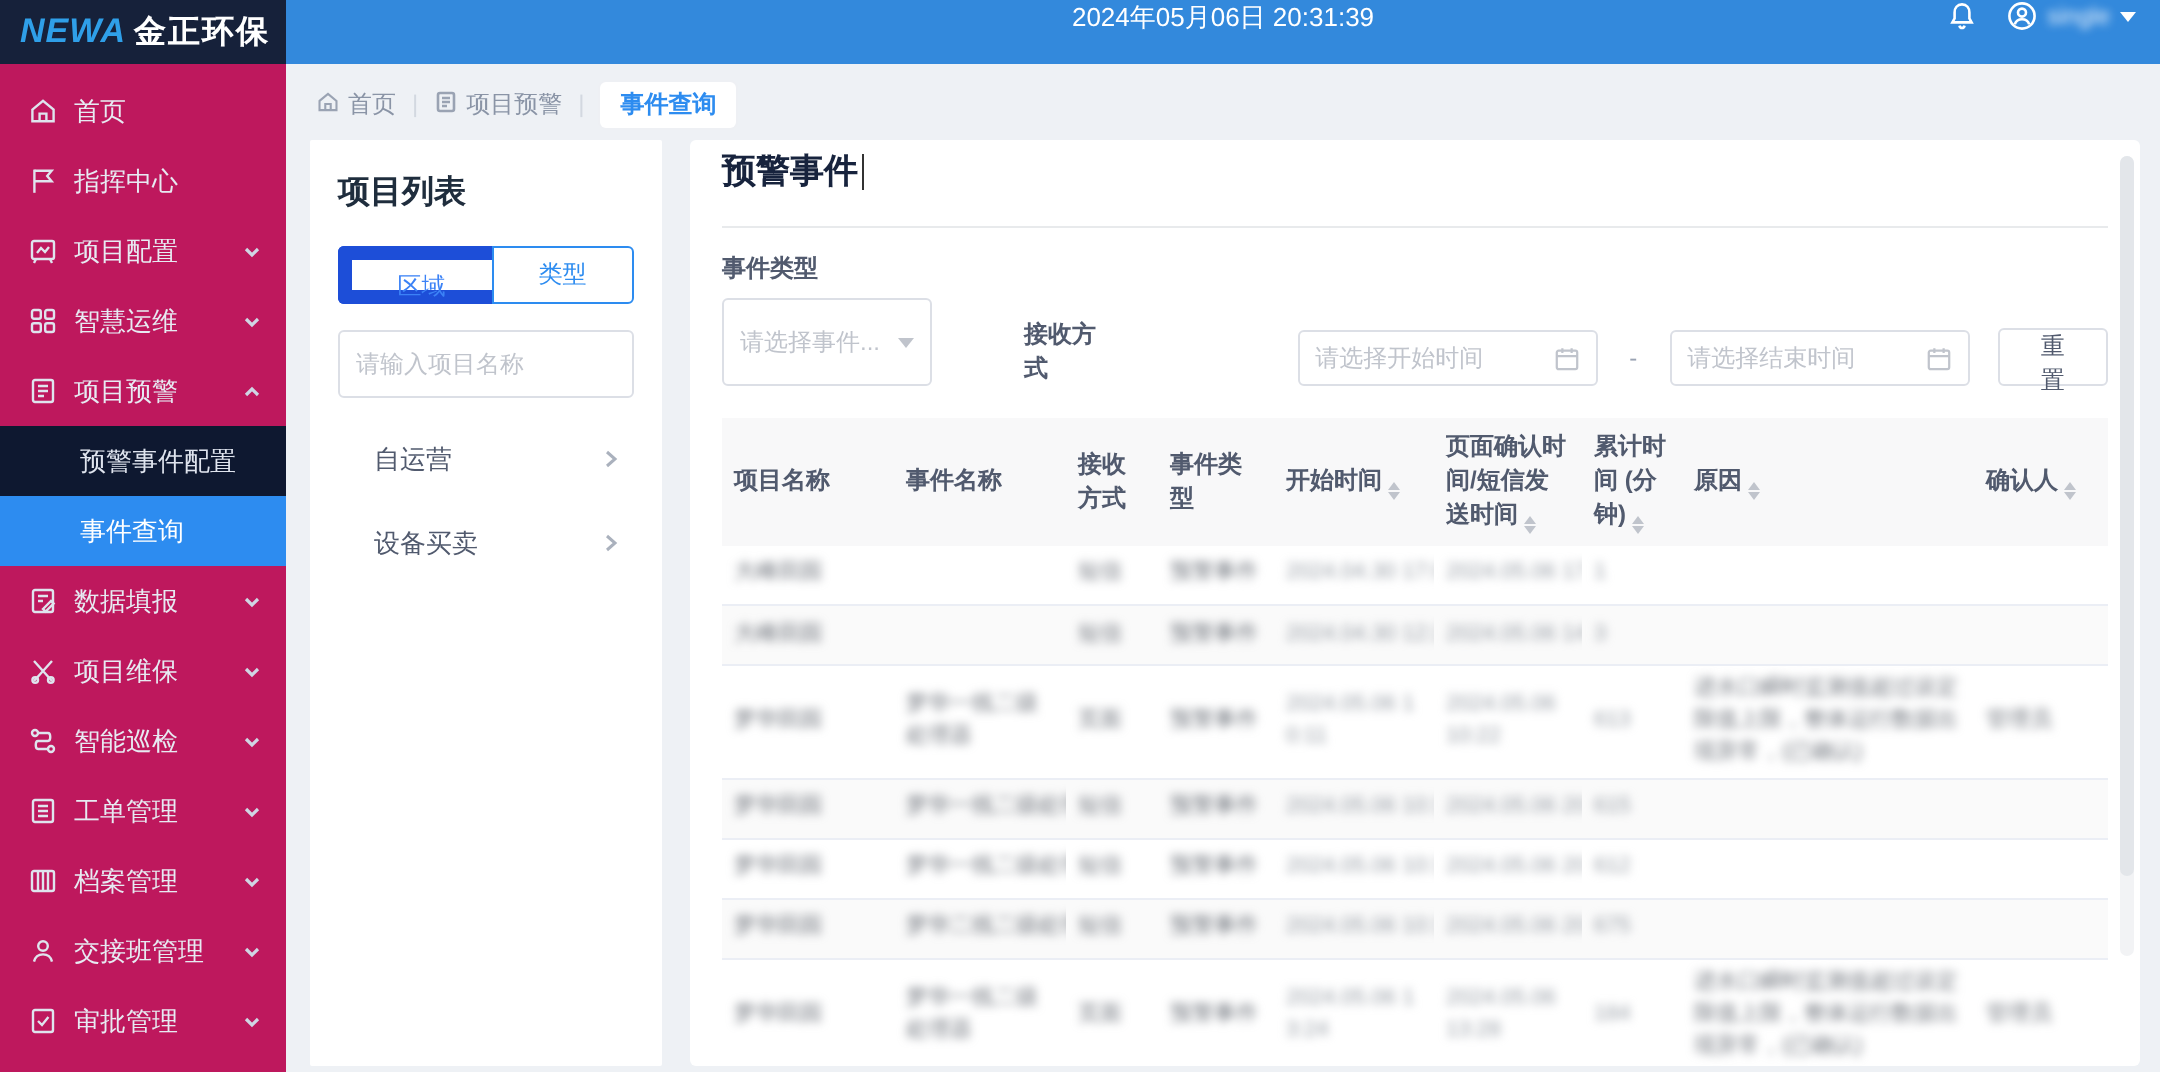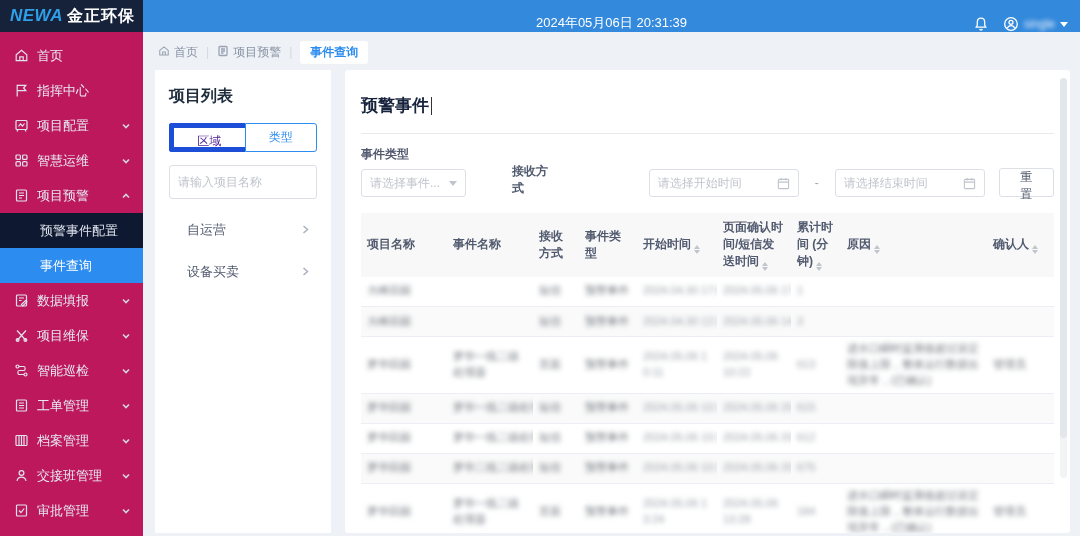--- a/index.html
+++ b/index.html
@@ -15,61 +15,61 @@
   .menu-item { height:35px; display:flex; align-items:center; padding:0 12px 0 14px; color:#e7eaf2; cursor:pointer; }
   .menu-item .mi-icon { width:15px; height:15px; margin-right:8px; flex:0 0 15px; display:inline-flex; }
   .menu-item .mi-icon svg { width:15px; height:15px; stroke:#dfe4ee; fill:none; stroke-width:1.2; }
   .menu-item .mi-label { font-size:13px; flex:1; }
   .menu-item .mi-chevron { width:10px; height:10px; display:inline-flex; }
   .menu-item .mi-chevron svg { width:10px; height:10px; stroke:#cfd6e4; fill:none; stroke-width:1.6; }
   .submenu-item { height:35px; display:flex; align-items:center; padding-left:40px; color:#dfe4ee; font-size:13px; background:#0e1830; cursor:pointer; }
   .submenu-item.active { background:#2d8cf0; color:#fff; }
 
   
-  .topbar { position:absolute; left:143px; right:0; top:0; height:32px; background:#3389dc; display:flex; align-items:flex-end; z-index:2; }
+  .topbar { position:absolute; left:143px; right:0; top:0; height:32px; background:#3389dc; display:flex; align-items:flex-start; z-index:2; }
   .topbar .datetime { position:absolute; left:0; right:0; text-align:center; color:#fff; font-size:13px; }
   .topbar-right { margin-left:auto; display:flex; align-items:center; gap:14px; padding-right:12px; position:relative; }
   .tb-icon svg { width:16px; height:16px; stroke:#fff; fill:none; stroke-width:1.3; display:block; }
   .tb-user { display:flex; align-items:center; gap:5px; color:#fff; cursor:pointer; }
   .tb-username { font-size:12px; color:#eaf2fc; filter:blur(2px); }
   .tb-caret { width:0; height:0; border-left:4px solid transparent; border-right:4px solid transparent; border-top:5px solid #fff; }
 
   
   .breadcrumb { position:absolute; left:158px; top:40px; height:24px; display:flex; align-items:center; gap:8px; z-index:1; }
   .bc-item { display:flex; align-items:center; gap:4px; color:#8a94a6; font-size:12px; cursor:pointer; }
   .bc-item svg { width:12px; height:12px; stroke:#9aa3b3; fill:none; stroke-width:1.3; }
   .bc-sep { color:#d3d8e0; font-size:12px; }
   .bc-item.active { background:#fff; color:#2d8cf0; padding:3px 10px; border-radius:3px; box-shadow:0 0 0 1px #eef0f4; font-weight:bold; }
 
   
   .proj-panel { position:absolute; left:155px; top:70px; width:176px; bottom:3px; background:#fff; border-radius:1px; padding:16px 14px; }
   .proj-title { font-size:16px; font-weight:bold; color:#1f2d3d; }
   .proj-tabs { display:flex; margin-top:16px; }
-  .proj-tab { flex:1; height:29px; line-height:27px; text-align:center; font-size:12px; border:5px solid #1d4ed8; color:#4c1d95; cursor:pointer; background:#fff; }
+  .proj-tab { flex:1; height:29px; line-height:27px; text-align:center; font-size:12px; border:7px solid #1d4ed8; color:#3b82f6; cursor:pointer; background:#fff; }
   .proj-tab:first-child { border-radius:3px 0 0 3px; border-right:none; }
   .proj-tab:last-child { border-radius:0 3px 3px 0; }
   .proj-tab.active { border:1px solid #2d8cf0; color:#2d8cf0; }
   .proj-search { margin-top:13px; }
   .proj-search input { width:100%; height:30px; border:1px solid #dcdfe6; border-radius:3px; padding:16px 8px; font-size:12px; color:#515a6e; font-family:inherit; outline:none; }
   .proj-search input::placeholder { color:#c0c4cc; }
   .proj-list { margin-top:10px; }
   .proj-item { height:42px; display:flex; align-items:center; justify-content:space-between; padding:0 6px 0 18px; cursor:pointer; }
   .proj-item .pi-label { font-size:13px; color:#515a6e; }
   .proj-item svg { width:11px; height:11px; stroke:#aab1bd; fill:none; stroke-width:1.5; }
 
   
-  .main-panel { position:absolute; left:345px; top:70px; right:10px; bottom:3px; background:#fff; border-radius:3px; padding:20px 16px 0; overflow:hidden; }
+  .main-panel { position:absolute; left:345px; top:70px; right:10px; bottom:3px; background:#fff; border-radius:3px; padding:0 16px 0; overflow:hidden; }
   .main-title { font-size:17px; font-weight:bold; color:#17233d; display:flex; align-items:center; margin-top:4px; }
   .text-cursor { display:inline-block; width:1px; height:18px; background:#333; margin-left:2px; }
   .main-divider { border-top:1px solid #e8eaec; margin-top:16px; }
 
   .filters { display:flex; align-items:flex-end; margin-top:12px; gap:14px; }
   .f-group { display:flex; flex-direction:column; gap:6px; }
   .f-label { font-size:12px; color:#515a6e; font-weight:bold; }
-  .f-select { width:105px; height:28px; border:1px solid #dcdfe6; border-radius:3px; display:flex; align-items:center; justify-content:space-between; padding:0 8px; cursor:pointer; background:#fff; }
+  .f-select { width:105px; height:44px; border:1px solid #dcdfe6; border-radius:3px; display:flex; align-items:center; justify-content:space-between; padding:0 8px; cursor:pointer; background:#fff; }
   .f-select .ph { font-size:12px; color:#c0c4cc; white-space:nowrap; overflow:hidden; }
   .f-select .sel-caret { width:0; height:0; border-left:4px solid transparent; border-right:4px solid transparent; border-top:5px solid #c0c4cc; margin-left:4px; }
   .f-group.recv { margin-left:32px; }
   .f-dates { display:flex; align-items:center; gap:16px; margin-left:76px; }
   .f-date { width:150px; height:28px; border:1px solid #dcdfe6; border-radius:3px; display:flex; align-items:center; justify-content:space-between; padding:0 8px; background:#fff; cursor:pointer; }
   .f-date .ph { font-size:12px; color:#c0c4cc; }
   .f-date svg { width:13px; height:13px; stroke:#c0c4cc; fill:none; stroke-width:1.2; }
   .f-range-sep { color:#9aa3b3; font-size:12px; }
   .btn-reset { margin-left:auto; height:29px; padding:0 15px; background:#fff; border:1px solid #dcdfe6; border-radius:3px; font-size:12px; color:#515a6e; cursor:pointer; font-family:inherit; }
 

